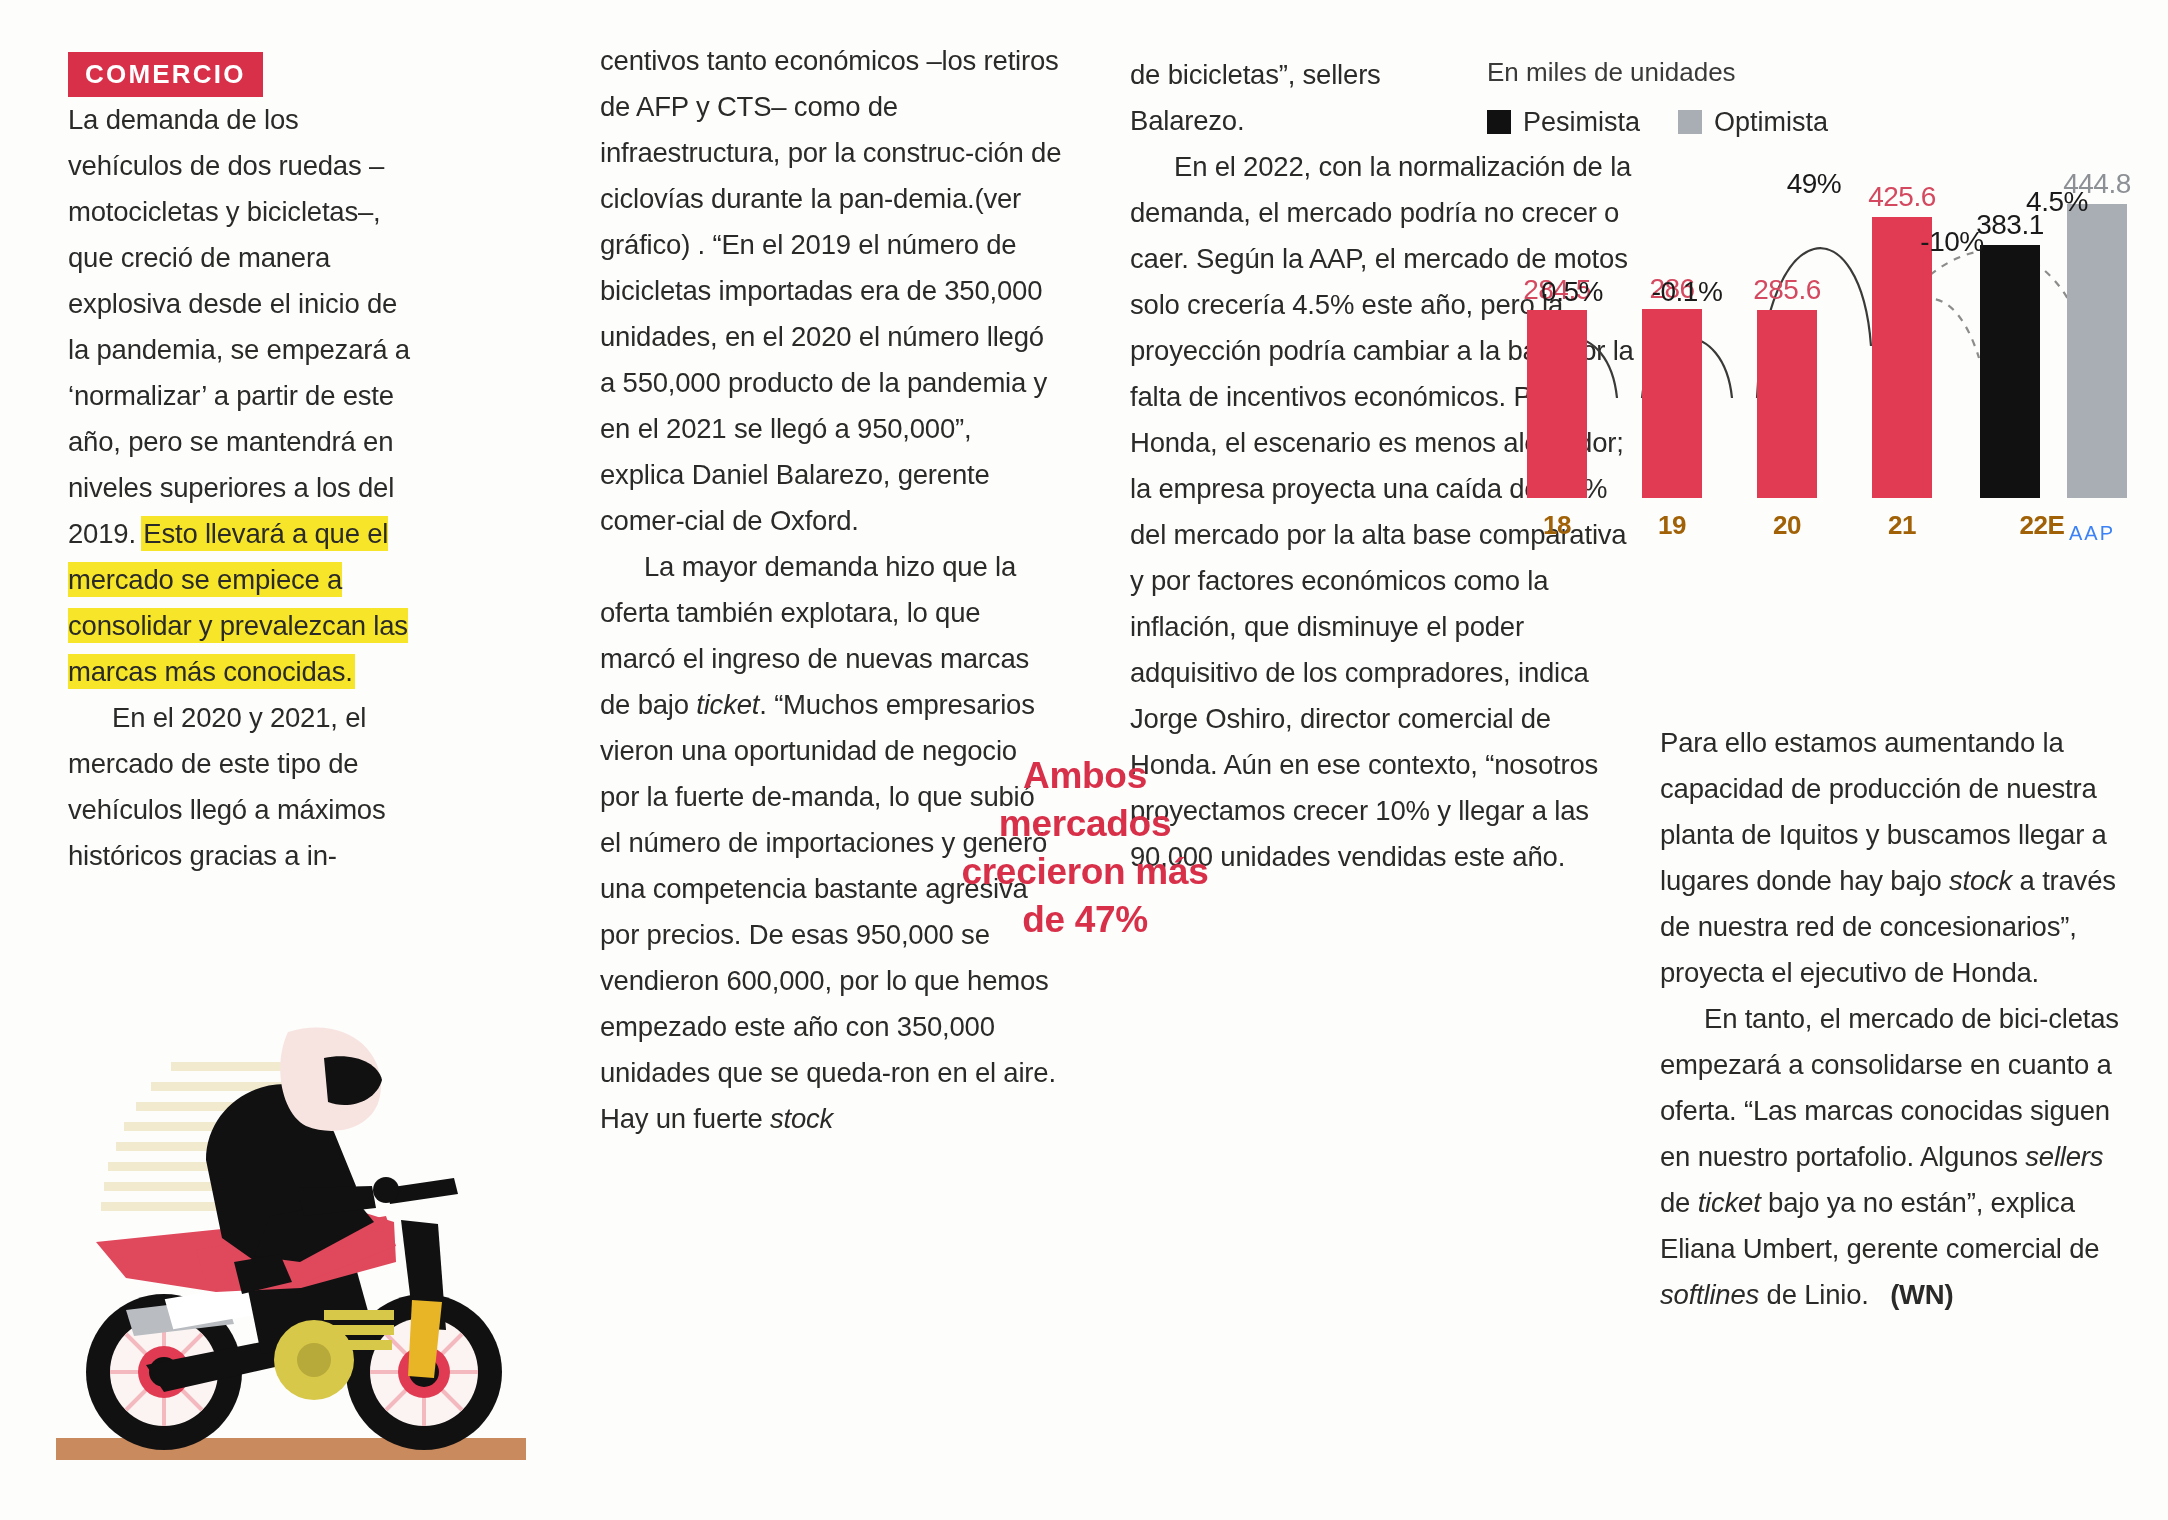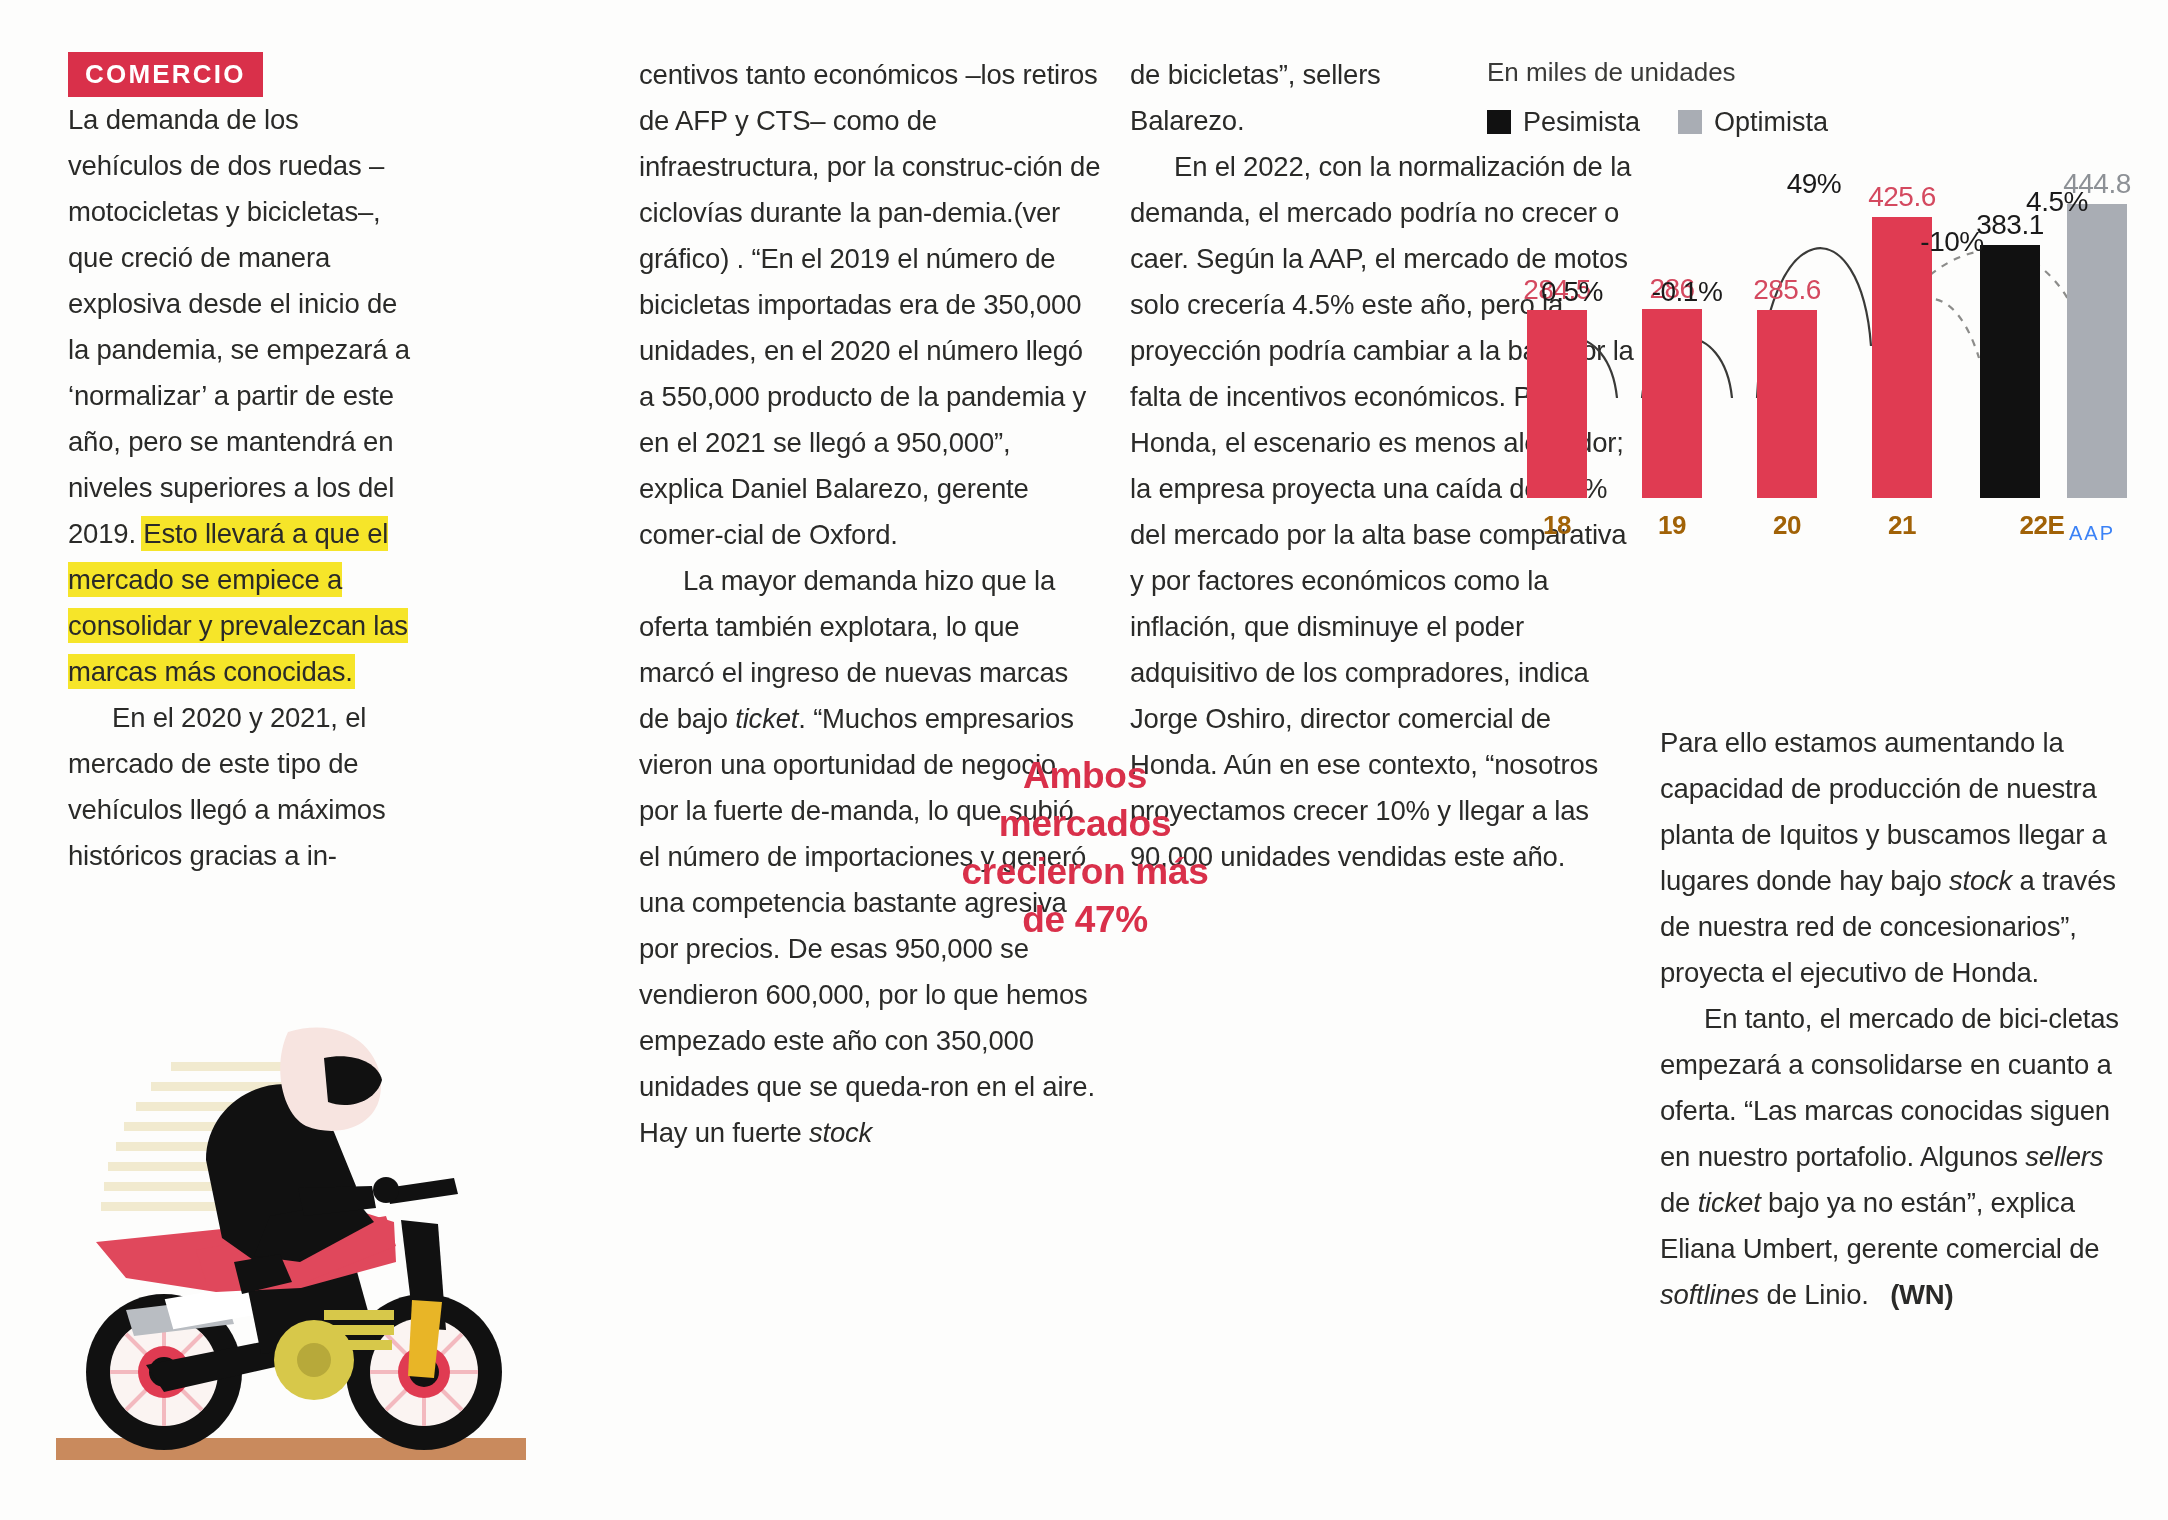--- a/index.html
+++ b/index.html
@@ -22,21 +22,21 @@
     inset: 0;
     background: #fdfdfc;
   }
 
   
   .col {
     position: absolute;
     box-sizing: border-box;
   }
   #col1 { left: 68px;  top: 52px;  width: 352px; }
-  #col2 { left: 600px; top: 52px;  width: 462px; margin-left: 39px; }
+  #col2 { left: 600px; top: 38px;  width: 462px; }
   #col3 { left: 1130px;top: 52px;  width: 310px; }
   #col4 { left: 1660px;top: 720px; width: 470px; }
 
   
   .kicker {
     display: inline-block;
     background: #d9304a;
     color: #ffffff;
     font-weight: bold;
     font-size: 26px;

